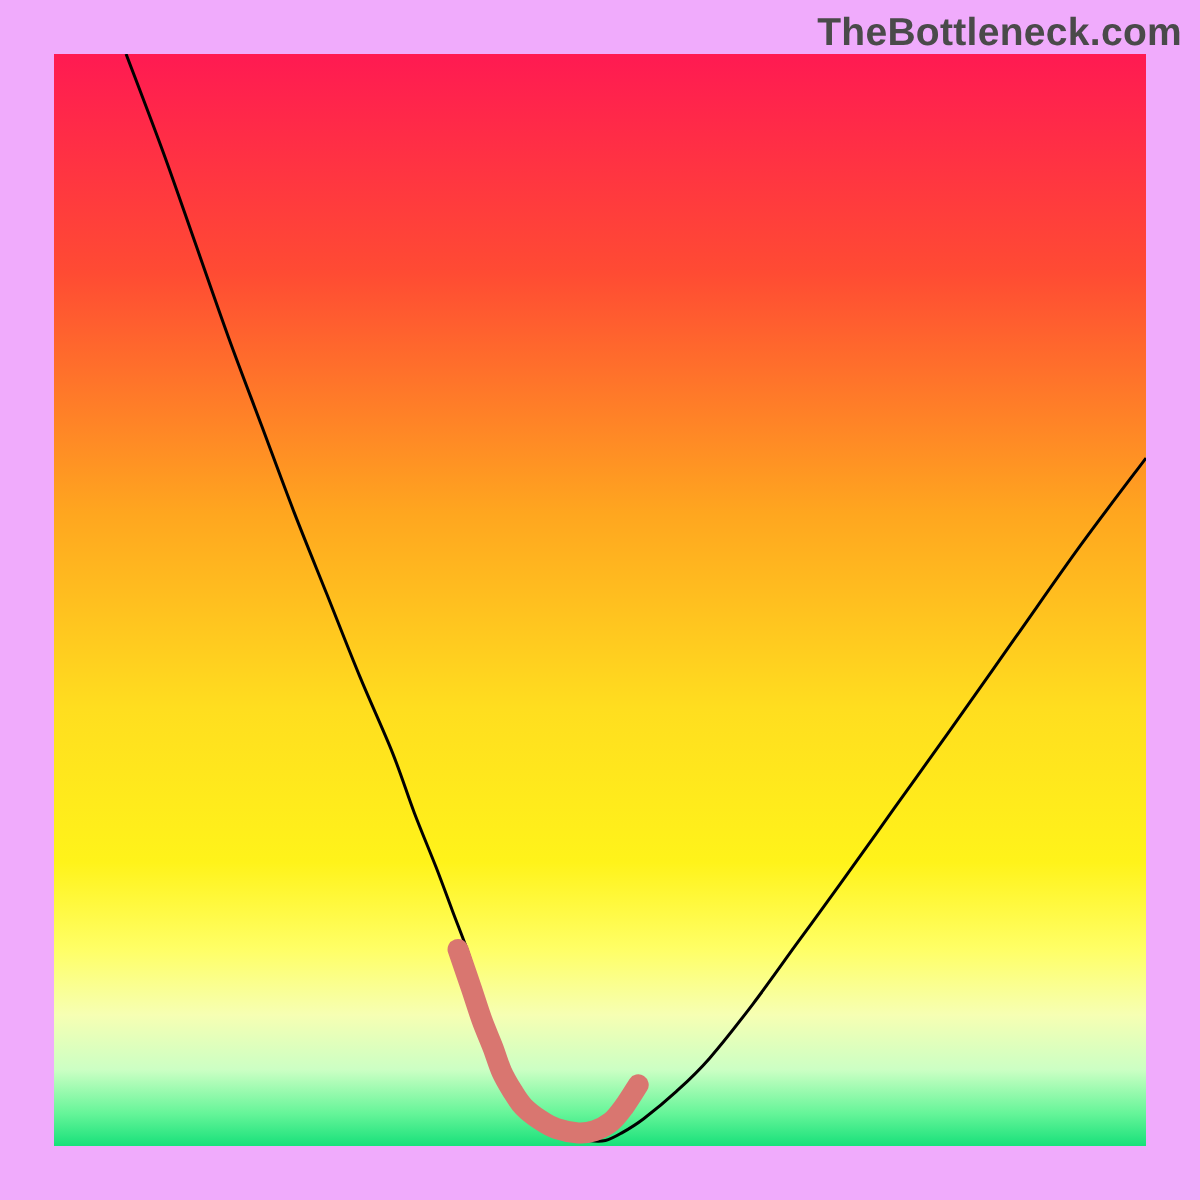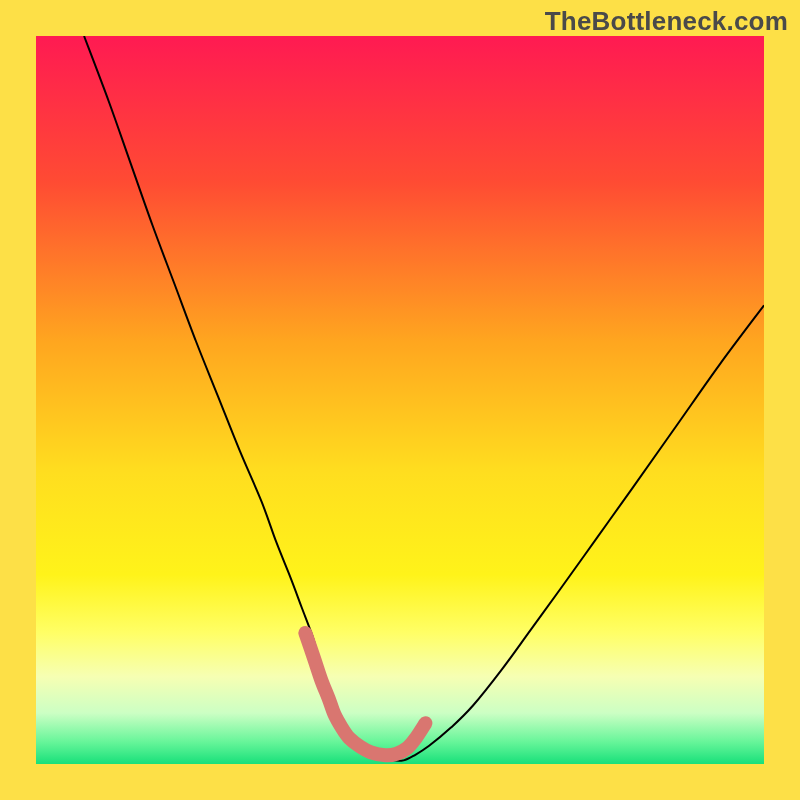--- a/index.html
+++ b/index.html
@@ -8,21 +8,21 @@
     width: 800px;
     height: 800px;
     background: #000;
     font-family: Arial, Helvetica, sans-serif;
     overflow: hidden;
   }
   .wrapper {
     position: relative;
     width: 800px;
     height: 800px;
-    background: #fde047;
+    background: #f0abfc;
   }
   .watermark {
     position: absolute;
     top: 6px;
     right: 12px;
     color: #4a4a4a;
     font-size: 26px;
     font-weight: 600;
     letter-spacing: 0.2px;
     z-index: 5;

